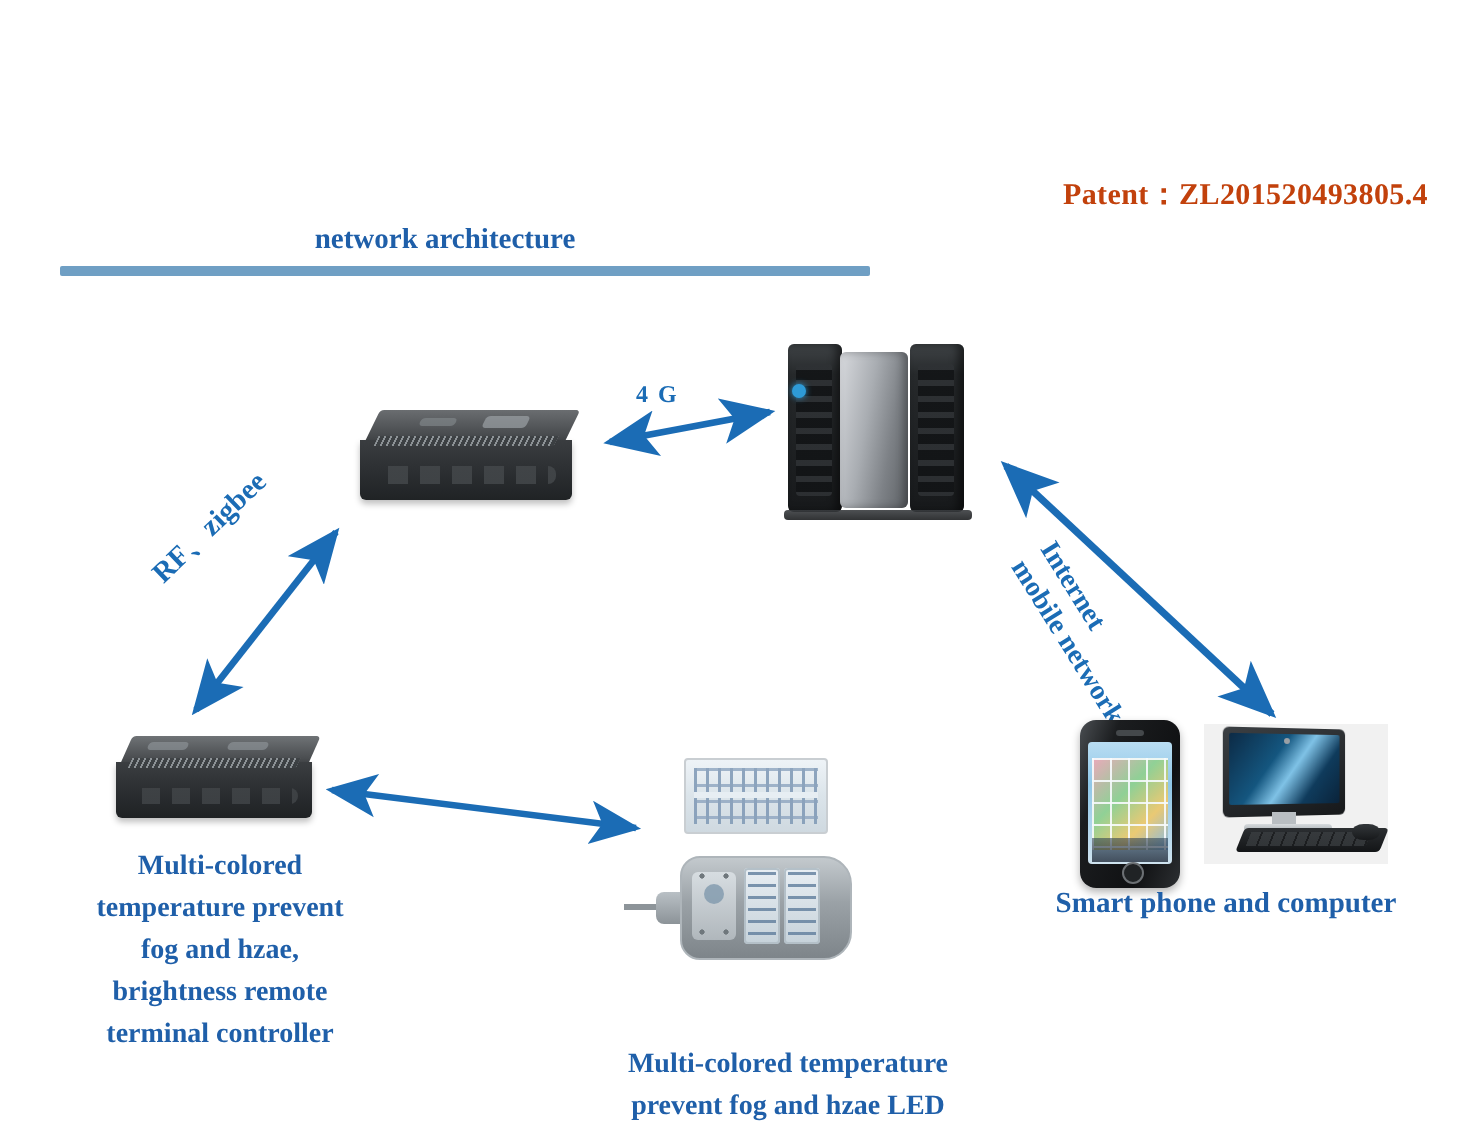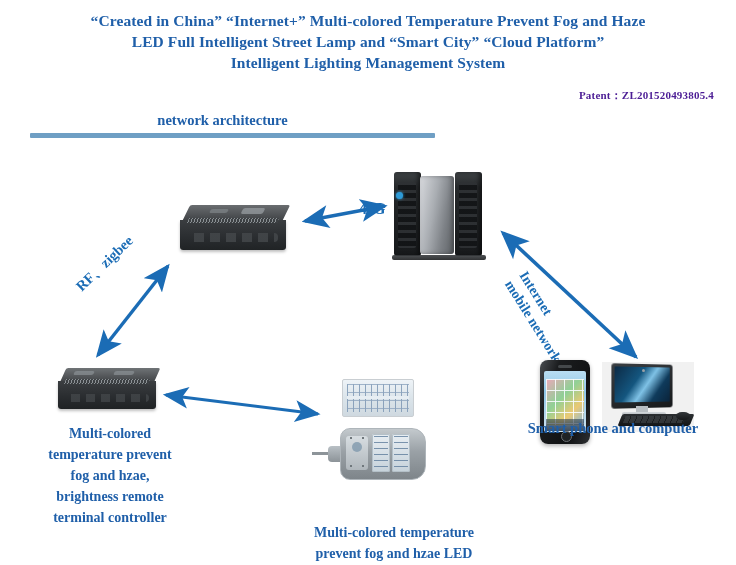--- a/index.html
+++ b/index.html
@@ -12,46 +12,46 @@
 
   
   .title{
     position:absolute;left:0;top:10px;width:736px;text-align:center;
     color:#1f5fa9;font-weight:bold;font-size:15.5px;line-height:21px;
     letter-spacing:.1px;
   }
   .title .ln{display:block;}
   .patent{
     position:absolute;right:22px;top:88px;
-    color:#4c1d95;font-weight:bold;font-size:11px;letter-spacing:.2px;
+    color:#c2410c;font-weight:bold;font-size:15px;letter-spacing:.2px;
     white-space:nowrap;
   }
   .section-label{
     position:absolute;left:0;top:112px;width:445px;text-align:center;
     color:#1f5fa9;font-weight:bold;font-size:14.5px;
   }
   .rule{
     position:absolute;left:30px;top:133px;width:405px;height:5px;
     background:#6f9fc4;border-radius:1px;
   }
 
   
   .lbl{
     position:absolute;color:#1f5fa9;font-weight:bold;
     text-align:center;line-height:18px;white-space:pre-line;
   }
   .lbl-centralized{left:178px;top:256px;width:120px;font-size:14px;}
   .lbl-server{left:388px;top:252px;width:104px;font-size:14px;}
   .lbl-terminal{left:18px;top:423px;width:184px;font-size:14px;line-height:21px;text-align:center;}
   .lbl-streetlamp{left:272px;top:490px;width:244px;font-size:14px;line-height:21px;margin-top:32px;}
-  .lbl-phonecomp{left:498px;top:419px;width:230px;font-size:14.5px;}
+  .lbl-phonecomp{left:498px;top:443px;width:230px;font-size:14.5px;}
 
   
   .cap{position:absolute;color:#1b6cb5;font-weight:bold;}
-  .cap-4g{left:318px;top:200px;font-size:16px;letter-spacing:1px;margin-left:41px;}
+  .cap-4g{left:318px;top:190px;font-size:12px;letter-spacing:1px;}
   .cap-rf{
     left:72px;top:282px;font-size:14.5px;
     transform:rotate(-44deg);transform-origin:left top;white-space:nowrap;
   }
   .cap-internet{
     left:530px;top:268px;font-size:14px;line-height:17px;
     transform:rotate(58deg);transform-origin:left top;white-space:nowrap;
     text-align:left;
   }
   .cap-internet span{display:block;}
@@ -285,25 +285,20 @@
   .computer .mouse{
     position:absolute;left:74px;top:50px;width:14px;height:8px;border-radius:50%/60%;
     background:linear-gradient(180deg,#33373a,#17191b);
   }
 </style>
 </head>
 <body>
 
 <div class="stage">
 
-  <div class="title">
-    <span class="ln">“Created in China” “Internet+” Multi-colored Temperature Prevent Fog and Haze</span>
-    <span class="ln">LED Full Intelligent Street Lamp and “Smart City” “Cloud Platform”</span>
-    <span class="ln">Intelligent Lighting Management System</span>
-  </div>
 
   <div class="patent">Patent：ZL201520493805.4</div>
 
   <div class="section-label">network architecture</div>
   <div class="rule"></div>
 
   <svg class="arrows" viewBox="0 0 736 565" width="736" height="565" xmlns="http://www.w3.org/2000/svg">
     <defs>
       <marker id="ah" markerWidth="9" markerHeight="9" refX="7.2" refY="3.4" orient="auto" markerUnits="strokeWidth">
         <path d="M0,0 L8,3.4 L0,6.8 L1.9,3.4 z" fill="#1b6cb5"></path>

